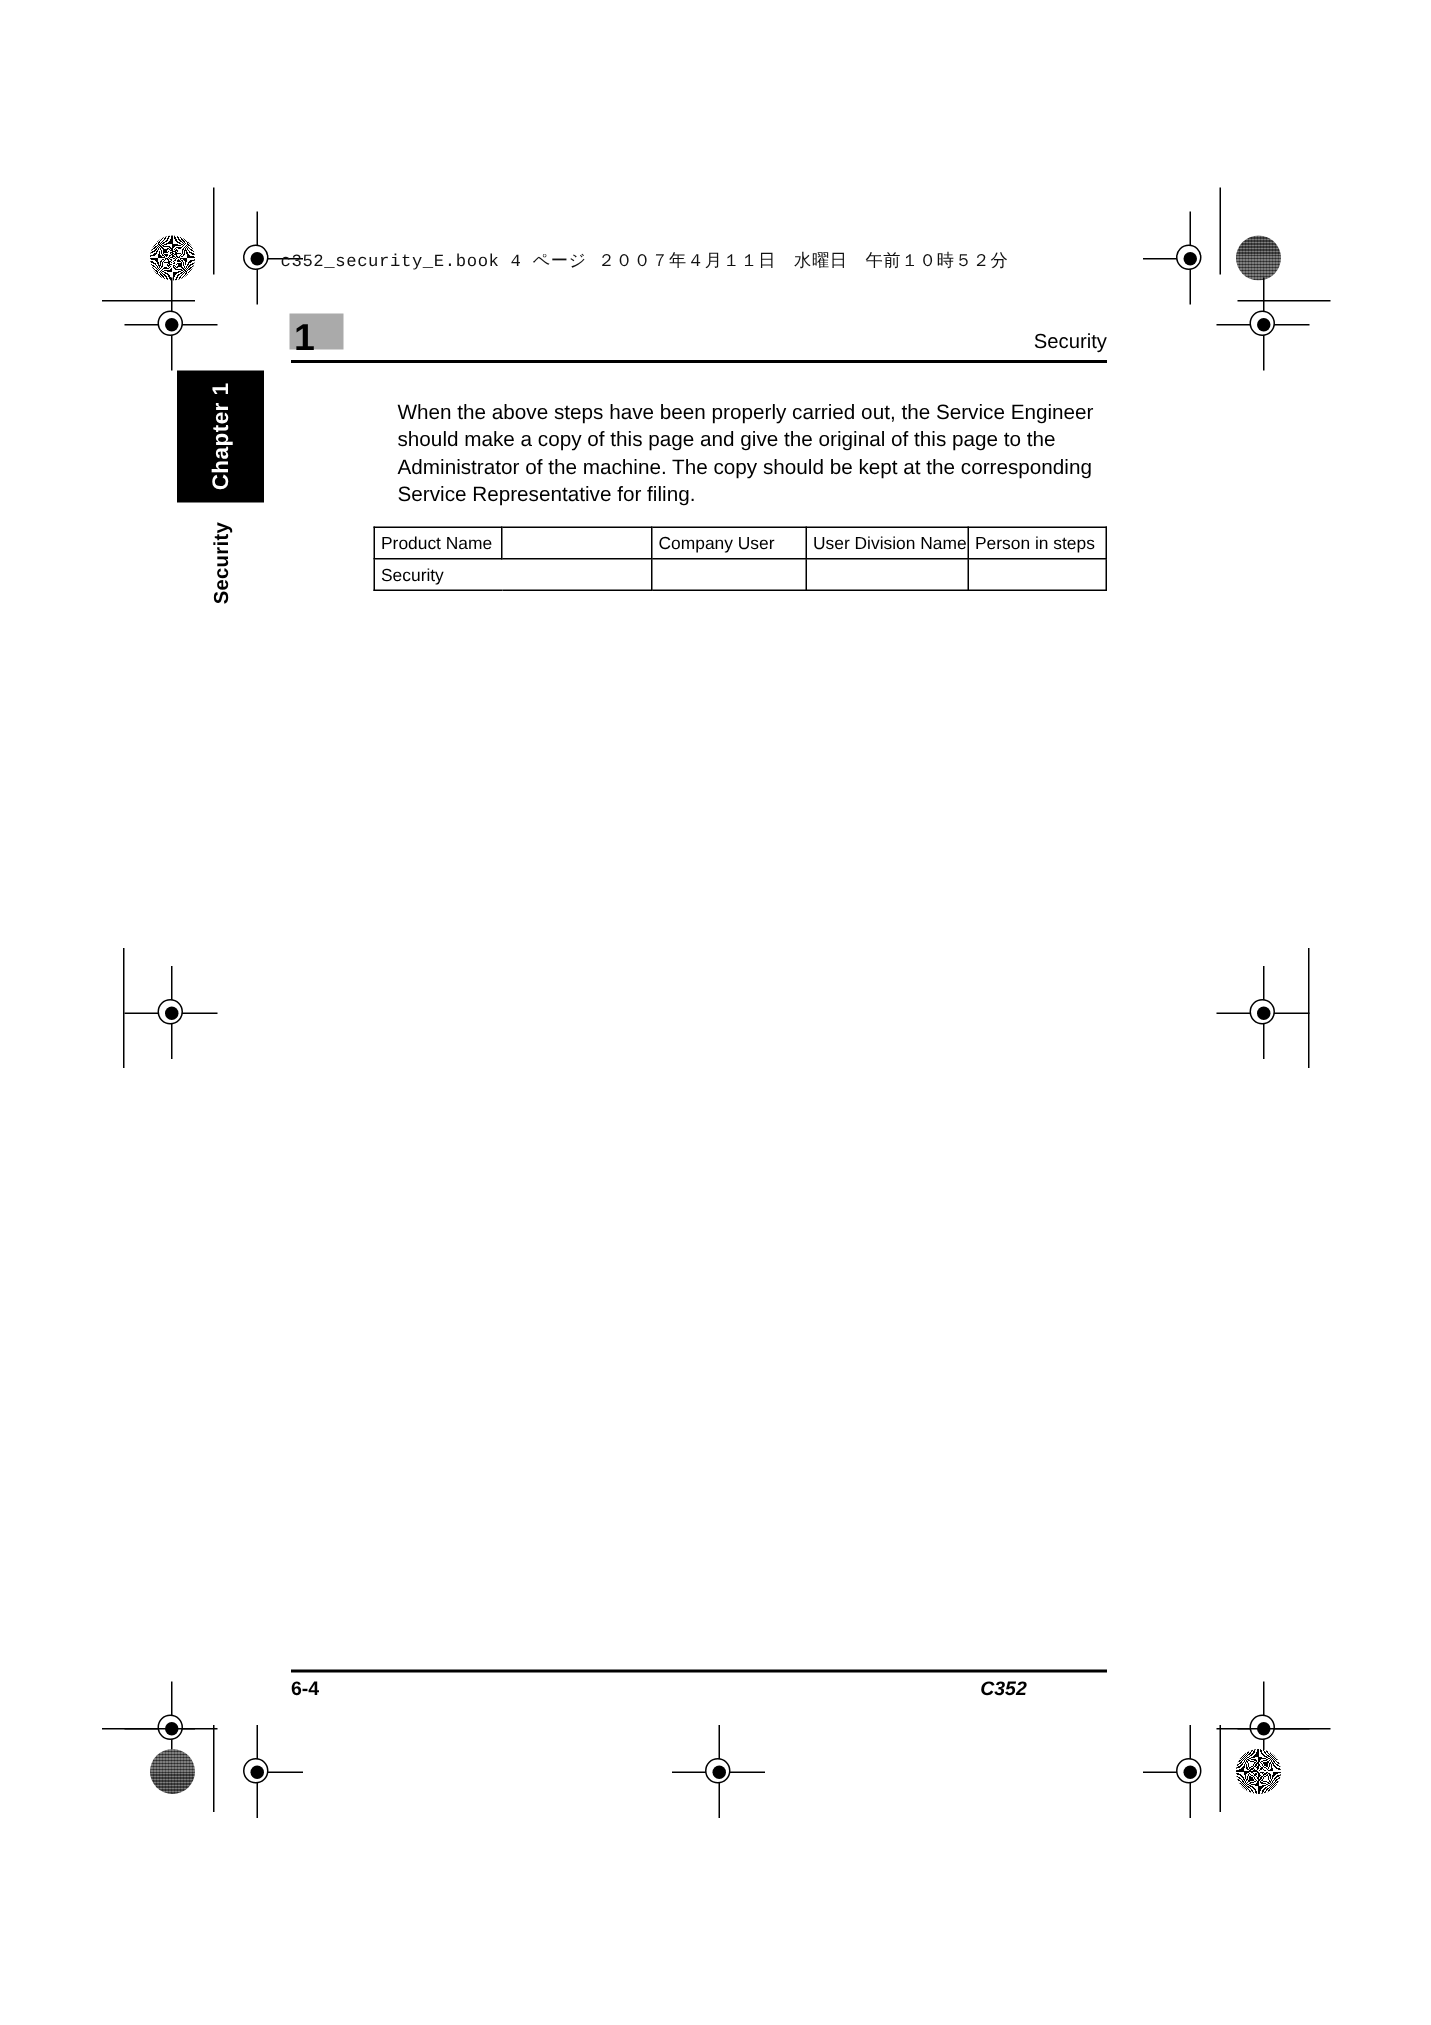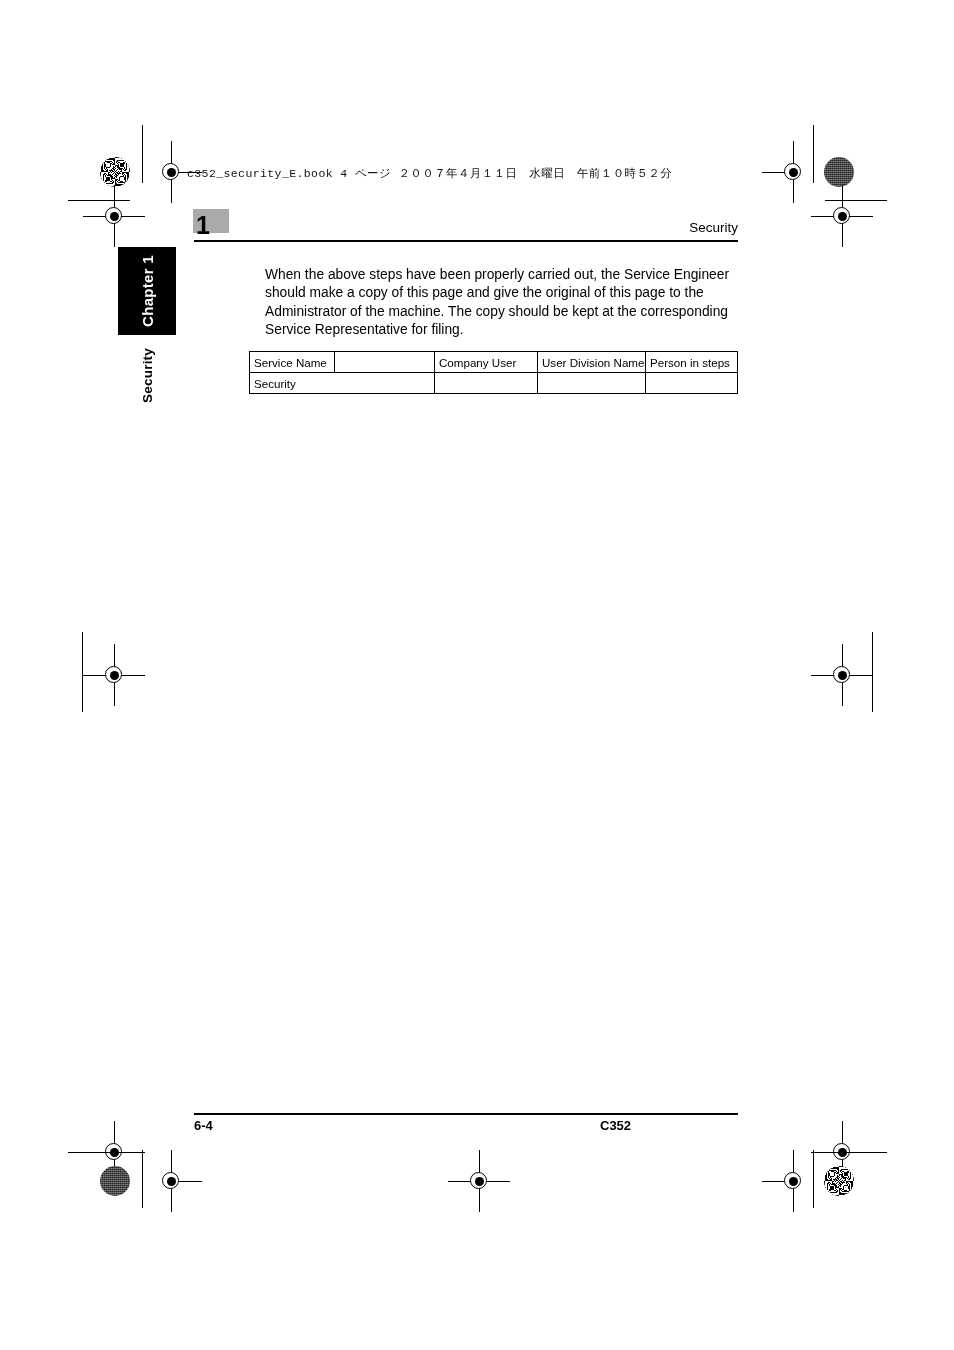--- a/index.html
+++ b/index.html
@@ -186,21 +186,21 @@
     position: absolute;
     height: 1.6px;
     background: #000;
   }
   .foot-left, .foot-right {
     position: absolute;
     font-size: 13px;
     font-weight: bold;
     color: #000;
   }
-  .foot-right { text-align: left; }
+  .foot-right { text-align: center; font-style: italic; }
 </style>
 </head>
 <body>
 
 <div class="page">
 
   <div class="trim vt" style="left:142px; top:125px; height:58px;"></div>
   <div class="trim vt" style="left:813px; top:125px; height:58px;"></div>
 
   <div class="trim hz" style="left:68px; top:200px; width:62px;"></div>
@@ -257,21 +257,21 @@
   <table class="form-table" style="left:249px; top:351px; width:488px;">
     <colgroup>
       <col style="width:85px;">
       <col style="width:100px;">
       <col style="width:103px;">
       <col style="width:108px;">
       <col style="width:92px;">
     </colgroup>
     <tbody>
       <tr>
-        <td>Service Name</td>
+        <td>Product Name</td>
         <td></td>
         <td>Company User</td>
         <td>User Division Name</td>
         <td>Person in steps</td>
       </tr>
       <tr>
         <td colspan="2">Security</td>
         <td></td>
         <td></td>
         <td></td>

